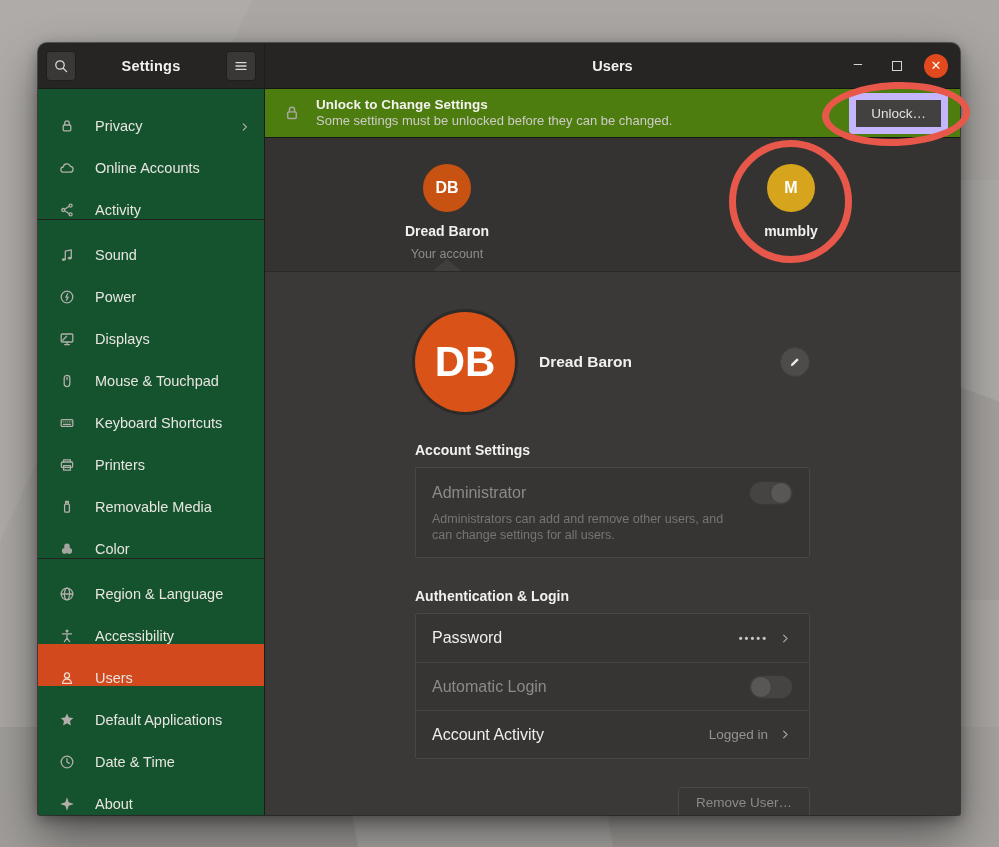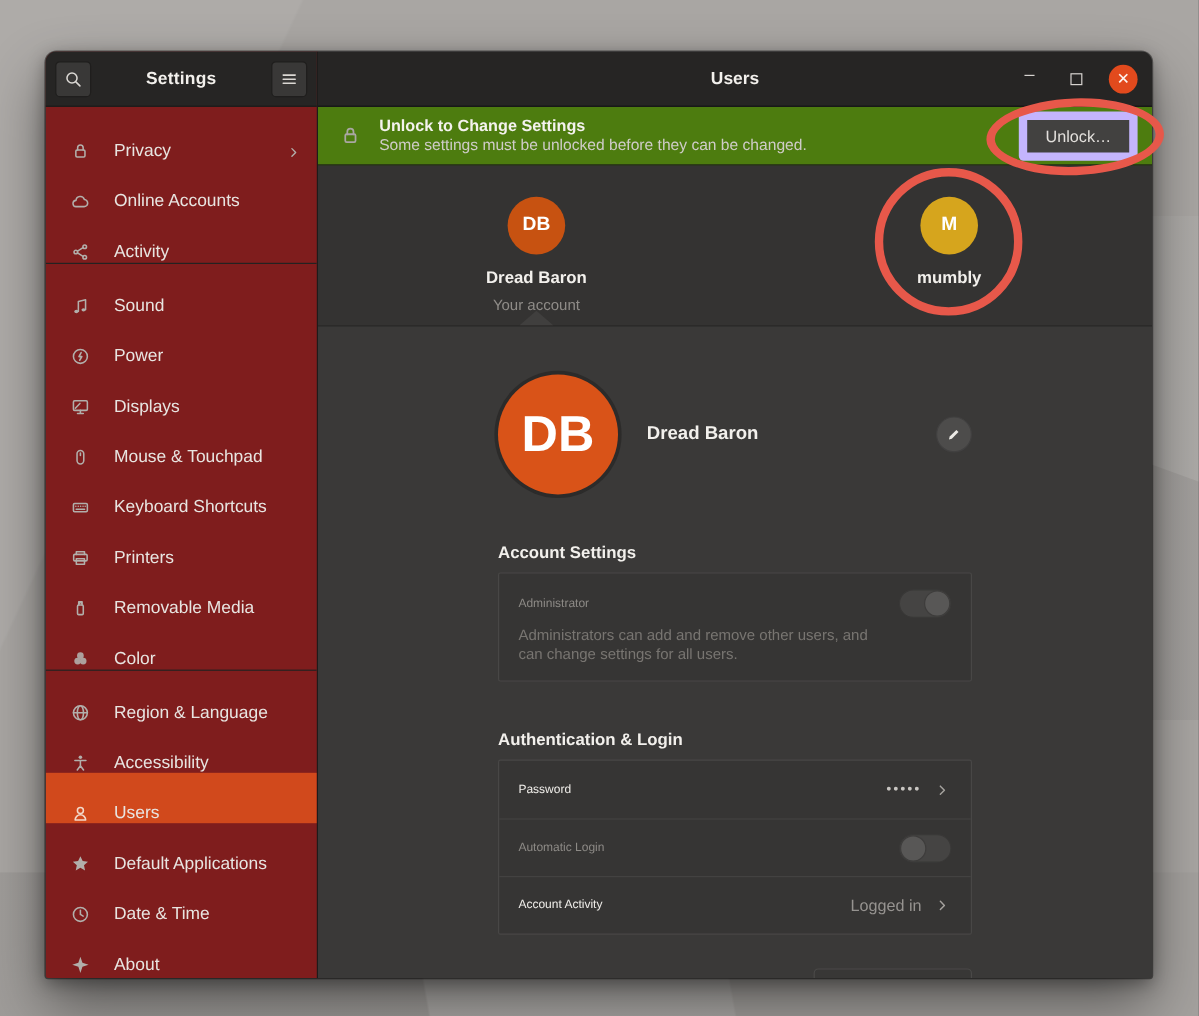--- a/index.html
+++ b/index.html
@@ -21,21 +21,21 @@
 
   .window {
     position: absolute; left: 38px; top: 43px; width: 922px; height: 772px;
     border-radius: 9px 9px 2px 2px; overflow: hidden;
     display: grid; grid-template-columns: 227px 1fr;
     box-shadow: 0 0 0 1px rgba(0,0,0,.45), 0 22px 48px rgba(0,0,0,.45), 0 4px 14px rgba(0,0,0,.35);
     background: #3a3a3a;
   }
 
   
-  .sidebar { background: #7f1d1d; display: flex; flex-direction: column; border-right: 1px solid #1d1c1b; }
+  .sidebar { background: #14532d; display: flex; flex-direction: column; border-right: 1px solid #1d1c1b; }
   .sidebar-header {
     height: 46px; flex: 0 0 46px; background: #262524; border-bottom: 1px solid #1c1b1a;
     display: flex; align-items: center; justify-content: space-between; padding: 0 8px;
   }
   .hdr-btn {
     width: 30px; height: 30px; border-radius: 4px; background: #393837;
     border: 1px solid #1f1e1d; color: #dbd8d4;
     display: flex; align-items: center; justify-content: center; cursor: pointer;
   }
   .sidebar-title { color: #f2f0ec; font-weight: bold; font-size: 14.5px; letter-spacing: .2px; }
@@ -106,27 +106,27 @@
     color: #fff; font-size: 42px; font-weight: bold;
     box-shadow: 0 0 0 3px #2c2b2a;
   }
   .profile-name { margin-left: 24px; color: #f2f0ec; font-weight: bold; font-size: 15.5px; }
   .edit-btn {
     margin-left: auto; width: 30px; height: 30px; border-radius: 50%;
     background: #4d4c4b; border: 1px solid #414040; color: #eceae6;
     display: flex; align-items: center; justify-content: center; cursor: pointer;
   }
 
-  .section-heading { margin-top: 40px; color: #f2f0ec; font-weight: bold; font-size: 14px; }
+  .section-heading { margin-top: 30px; color: #f2f0ec; font-weight: bold; font-size: 14px; }
   .box {
     margin-top: 9px; background: #363534; border: 1px solid #484746; border-radius: 2px;
   }
   .box-row { display: flex; align-items: center; min-height: 48px; padding: 0 16px; }
   .box-row + .box-row { border-top: 1px solid #434241; }
-  .row-label { font-size: 10px; color: #f0eeea; }
+  .row-label { font-size: 16px; color: #f0eeea; }
   .row-label.dim { color: #8d8a86; }
   .row-right { margin-left: auto; display: flex; align-items: center; gap: 10px; }
   .row-value { color: #969390; font-size: 13.5px; }
   .row-value.dots { color: #c9c6c2; font-size: 11px; letter-spacing: 2px; font-weight: bold; }
   .chev-right { color: #a5a29e; display: flex; }
 
   .admin-box { padding: 13px 16px 14px; }
   .admin-top { display: flex; align-items: center; }
   .admin-desc { margin-top: 6px; color: #787571; font-size: 12.5px; line-height: 1.28; width: 310px; }
 

